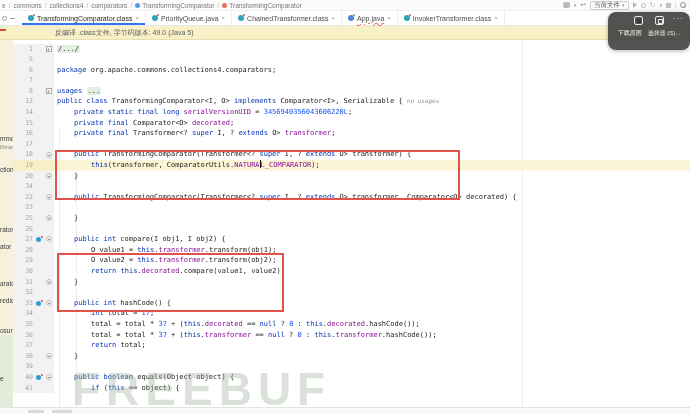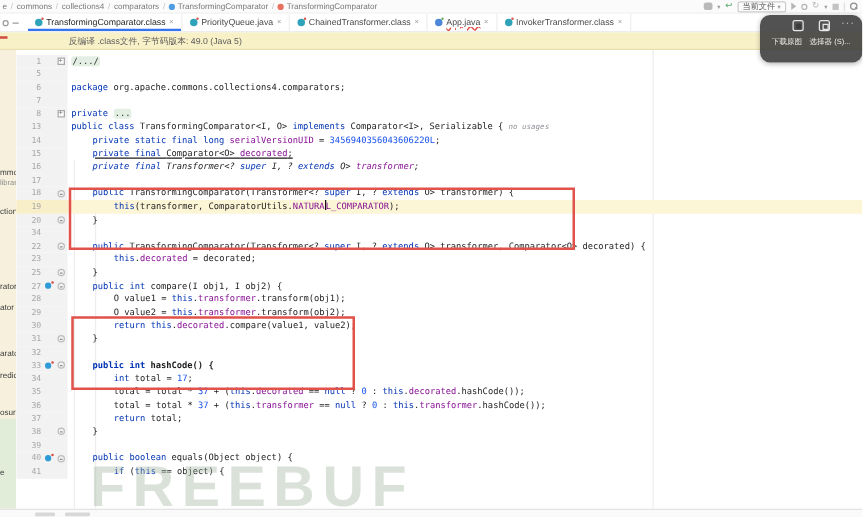--- a/index.html
+++ b/index.html
@@ -266,21 +266,21 @@
           <span class="cd" style="padding-left: 3px;"></span>
         </div>
         <div class="row">
           <span class="gut">
             <span class="ln">8</span>
             <span class="gi"></span>
             <span class="fc">
               <span class="fsq">+</span>
             </span>
           </span>
-          <span class="cd" style="padding-left: 3px;"><span class="k">private </span><span class="fb">...</span></span>
+          <span class="cd" style="padding-left: 3px;"><span class="k">usages </span><span class="fb">...</span></span>
         </div>
         <div class="row">
           <span class="gut">
             <span class="ln">13</span>
             <span class="gi"></span>
             <span class="fc"></span>
           </span>
           <span class="cd" style="padding-left: 3px;"><span class="k">public class </span><span class="p">TransformingComparator&lt;I, O&gt; </span><span class="k">implements </span><span class="p">Comparator&lt;I&gt;, Serializable { </span><span class="h">no usages</span></span>
         </div>
         <div class="row">
@@ -290,29 +290,29 @@
             <span class="fc"></span>
           </span>
           <span class="cd" style="padding-left: 20px;"><span class="k">private static final long </span><span class="sf">serialVersionUID</span><span class="p"> = </span><span class="n2">3456940356043606220L</span><span class="p">;</span></span>
         </div>
         <div class="row">
           <span class="gut">
             <span class="ln">15</span>
             <span class="gi"></span>
             <span class="fc"></span>
           </span>
-          <span class="cd" style="padding-left: 20px; text-decoration: underline;"><span class="k">private final </span><span class="p">Comparator&lt;O&gt; </span><span class="f">decorated</span><span class="p">;</span></span>
+          <span class="cd" style="padding-left: 20px;"><span class="k">private final </span><span class="p">Comparator&lt;O&gt; </span><span class="f">decorated</span><span class="p">;</span></span>
         </div>
         <div class="row">
           <span class="gut">
             <span class="ln">16</span>
             <span class="gi"></span>
             <span class="fc"></span>
           </span>
-          <span class="cd" style="padding-left: 20px; font-style: italic;"><span class="k">private final </span><span class="p">Transformer&lt;? </span><span class="k">super</span><span class="p"> I, ? </span><span class="k">extends</span><span class="p"> O&gt; </span><span class="f">transformer</span><span class="p">;</span></span>
+          <span class="cd" style="padding-left: 20px;"><span class="k">private final </span><span class="p">Transformer&lt;? </span><span class="k">super</span><span class="p"> I, ? </span><span class="k">extends</span><span class="p"> O&gt; </span><span class="f">transformer</span><span class="p">;</span></span>
         </div>
         <div class="row">
           <span class="gut">
             <span class="ln">17</span>
             <span class="gi"></span>
             <span class="fc"></span>
           </span>
           <span class="cd" style="padding-left: 3px;"></span>
         </div>
         <div class="row">
@@ -360,31 +360,38 @@
             </span>
           </span>
           <span class="cd" style="padding-left: 20px;"><span class="k">public </span><span class="p">TransformingComparator(Transformer&lt;? </span><span class="k">super</span><span class="p"> I, ? </span><span class="k">extends</span><span class="p"> O&gt; transformer, Comparator&lt;O&gt; decorated) {</span></span>
         </div>
         <div class="row">
           <span class="gut">
             <span class="ln">23</span>
             <span class="gi"></span>
             <span class="fc"></span>
           </span>
-          <span class="cd" style="padding-left: 37px;"><span class="k">this</span><span class="p">.</span><span class="f">decorated</span><span class="p"> = decorated;</span></span>
         </div>
         <div class="row">
           <span class="gut">
             <span class="ln">25</span>
             <span class="gi"></span>
             <span class="fc">
               <span class="fm"></span>
             </span>
           </span>
           <span class="cd" style="padding-left: 20px;"><span class="p">}</span></span>
+        </div>
+        <div class="row">
+          <span class="gut">
+            <span class="ln">26</span>
+            <span class="gi"></span>
+            <span class="fc"></span>
+          </span>
+          <span class="cd" style="padding-left: 3px;"></span>
         </div>
         <div class="row">
           <span class="gut">
             <span class="ln">27</span>
             <span class="gi">
               <span class="ovr"></span>
             </span>
             <span class="fc">
               <span class="fm"></span>
             </span>
@@ -436,21 +443,21 @@
         <div class="row">
           <span class="gut">
             <span class="ln">33</span>
             <span class="gi">
               <span class="ovr"></span>
             </span>
             <span class="fc">
               <span class="fm"></span>
             </span>
           </span>
-          <span class="cd" style="padding-left: 20px; font-weight: bold;"><span class="k">public int </span><span class="p">hashCode() {</span></span>
+          <span class="cd" style="padding-left: 20px;"><span class="k">public int </span><span class="p">hashCode() {</span></span>
         </div>
         <div class="row">
           <span class="gut">
             <span class="ln">34</span>
             <span class="gi"></span>
             <span class="fc"></span>
           </span>
           <span class="cd" style="padding-left: 37px;"><span class="k">int </span><span class="p">total = </span><span class="n2">17</span><span class="p">;</span></span>
         </div>
         <div class="row">

